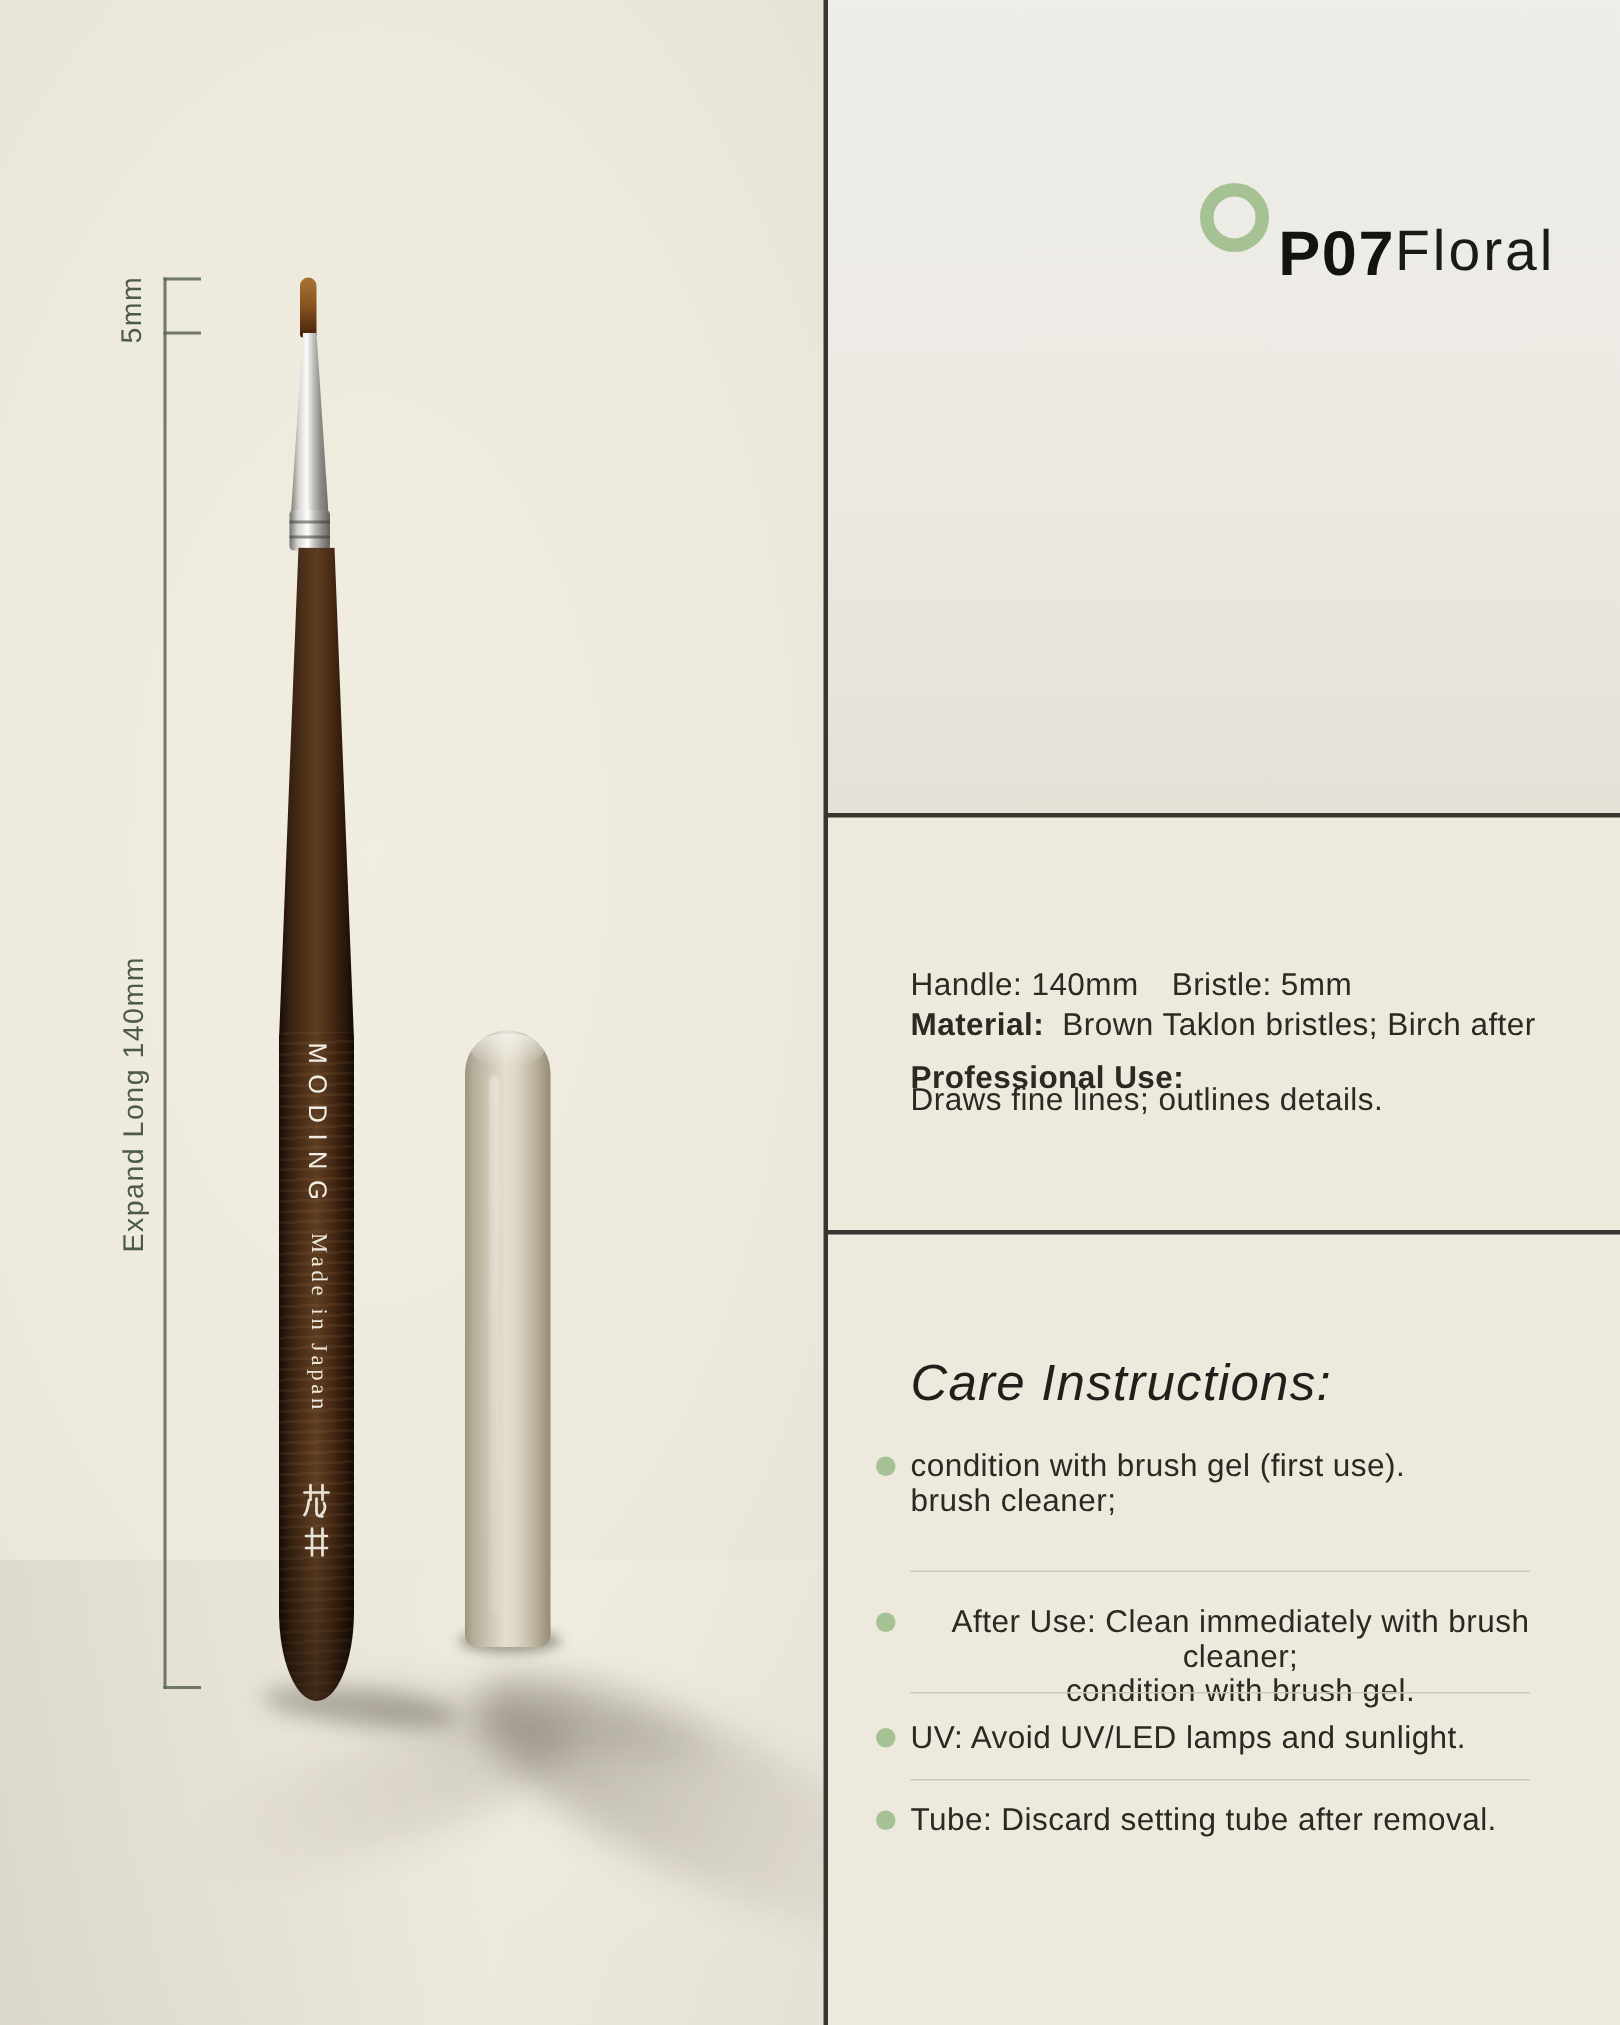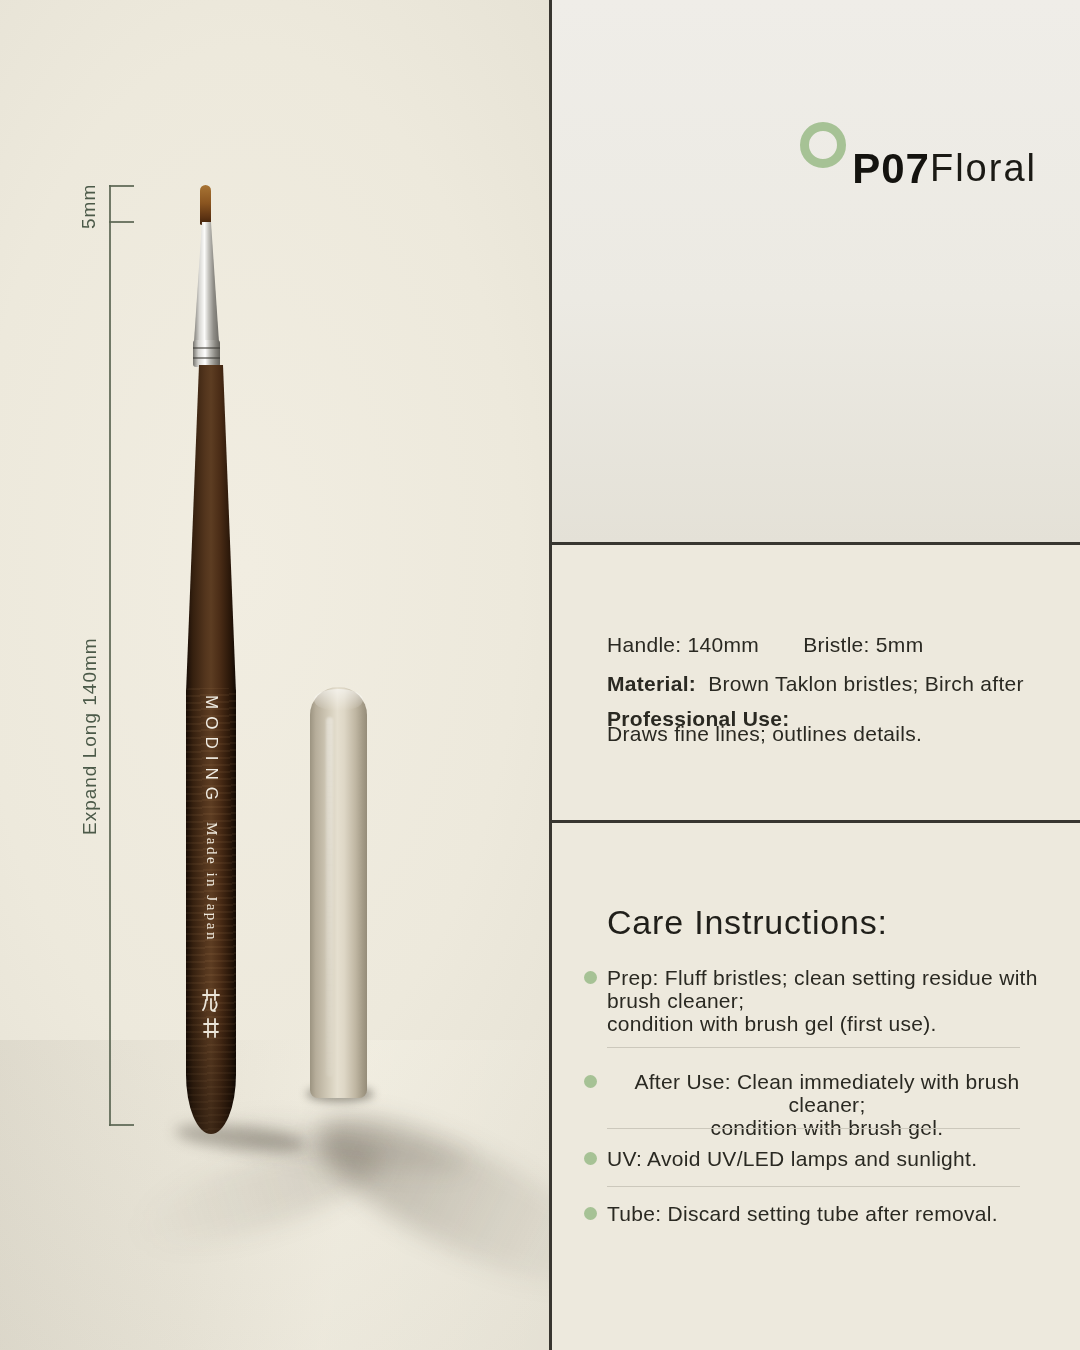--- a/index.html
+++ b/index.html
@@ -116,30 +116,30 @@
   .ring-icon {
     width:46px; height:46px; border-radius:50%;
     border:9px solid #A6C295; margin-right:6px; margin-bottom:22px;
   }
   .model { font-size:42px; font-weight:800; color:#14130f; letter-spacing:1px; line-height:1; }
   .pname { font-size:38px; font-weight:300; color:#1b1a15; letter-spacing:2px; line-height:1.1; margin-top:2px; }
 
   
   .right-mid { position:absolute; left:552px; top:545px; width:528px; height:275px; background:#EDE9DD; }
   .spec-row { position:absolute; left:55px; font-size:21px; color:#2A2922; letter-spacing:.3px; line-height:23px; }
-  .spec-row.dims { top:88px; display:flex; gap:44px; }
+  .spec-row.dims { top:100px; display:flex; gap:22px; }
   .spec-row.material { top:127px; }
   .spec-row.prof { top:162px; font-weight:700; }
   .spec-row.prof-val { top:177px; }
   .spec-b { font-weight:700; }
   .spec-n { margin-left:6px; }
 
   
   .right-bottom { position:absolute; left:552px; top:823px; width:528px; height:527px; background:#EDE9DD; }
-  .care-title { position:absolute; left:55px; top:80px; font-size:34px; color:#201F1A; letter-spacing:.8px; }
+  .care-title { position:absolute; left:55px; top:80px; font-size:34px; color:#201F1A; letter-spacing:.8px;font-style:italic; }
   .care-item { position:absolute; left:32px; display:flex; align-items:flex-start; }
   .care-item.i0 { top:143px; } .care-item.i1 { top:247px;text-align:center; } .care-item.i2 { top:324px; } .care-item.i3 { top:379px; }
   .bullet-dot { width:13px; height:13px; border-radius:50%; background:#A6C295; margin-top:5px; flex:0 0 13px; }
   .care-text { margin-left:10px; font-size:21px; color:#2A2922; letter-spacing:.3px; line-height:23px; width:440px; }
   .care-divider { position:absolute; left:55px; width:413px; height:1px; background:#CCC8BC; }
   .care-divider.d0 { top:224px; } .care-divider.d1 { top:305px; } .care-divider.d2 { top:363px; }
 </style>
 </head>
 <body>
 
@@ -213,23 +213,22 @@
     <div class="spec-row prof">Professional Use:</div>
     <div class="spec-row prof-val">Draws fine lines; outlines details.</div>
   </section>
 
   <section class="right-bottom">
     <div class="care-title">Care Instructions:</div>
 
     <div class="care-item i0">
       <span class="bullet-dot"></span>
       <div class="care-text">
-        <div>Prep: Fluff bristles; clean setting residue with</div>
+        <div>condition with brush gel (first use).</div>
         <div>brush cleaner;</div>
-        <div>condition with brush gel (first use).</div>
       </div>
     </div>
     <div class="care-divider d0"></div>
 
     <div class="care-item i1">
       <span class="bullet-dot"></span>
       <div class="care-text">
         <div>After Use: Clean immediately with brush cleaner;</div>
         <div>condition with brush gel.</div>
       </div>

